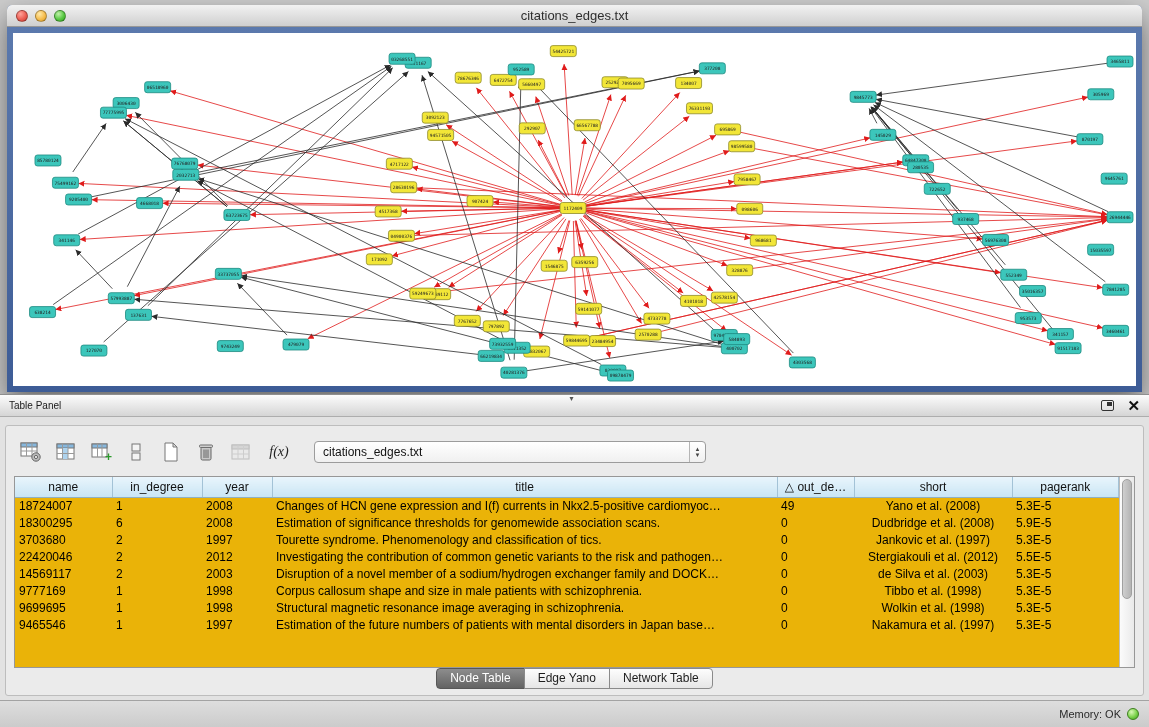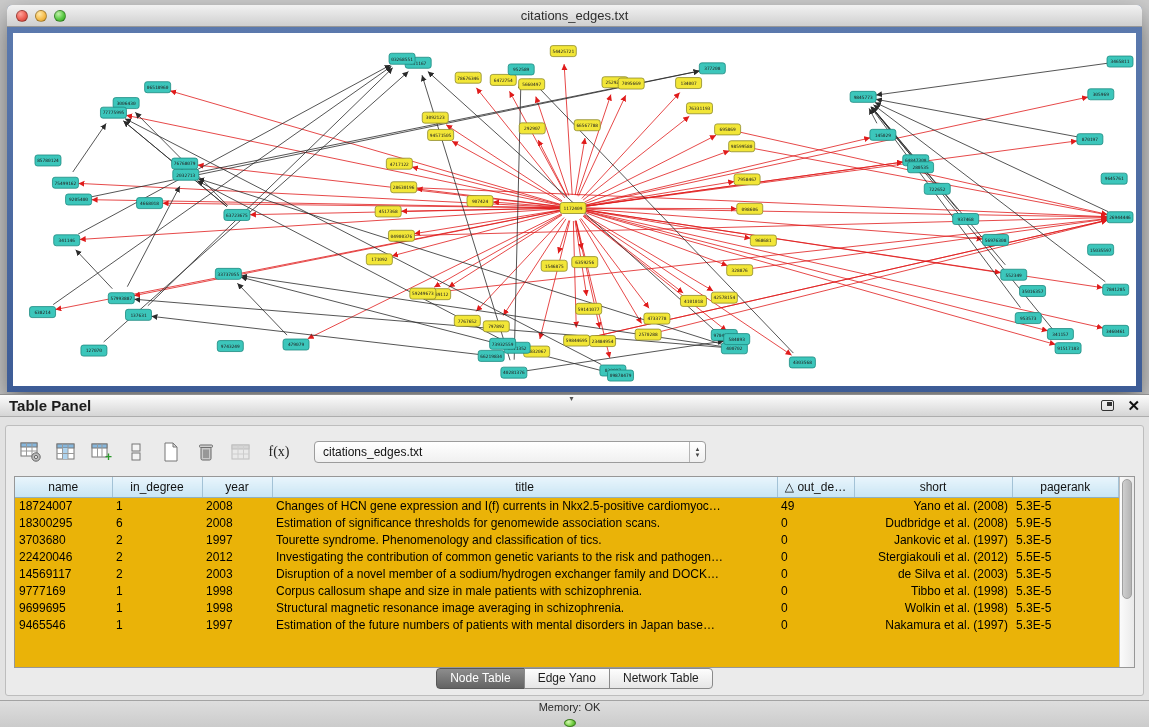--- a/index.html
+++ b/index.html
@@ -18,63 +18,63 @@
   .light.zoom{background:radial-gradient(circle at 35% 30%, #c0f0a9, #59c944 55%, #2f9f1b);}
   .win-title{flex:1;text-align:center;font-size:13px;color:#2e2e2e;}
   .canvas-frame{position:absolute;left:0;top:22px;right:0;bottom:0;background:linear-gradient(#5b79ad,#3d5c96);padding:6px;}
   .canvas-frame svg{display:block;width:100%;height:100%;background:#ffffff;}
 
   
   .table-panel{position:absolute;left:0;top:394px;width:1149px;height:306px;background:#e2e2e2;
     border-top:1px solid #8e8e8e;}
   .panel-header{height:22px;background:linear-gradient(#fcfcfc,#d5d5d5);border-bottom:1px solid #adadad;
     display:flex;align-items:center;padding:0 9px;position:relative;}
-  .panel-title{font-size:15px;color:#1b1b1b;font-weight:bold;}
+  .panel-title{font-size:10px;color:#1b1b1b;}
   .panel-header .spacer{flex:1;}
   .splitter-handle{position:absolute;left:50%;top:0;margin-left:-5px;font-size:8px;color:#555;line-height:8px;}
   .float-icon{width:13px;height:11px;border:1.5px solid #333;border-radius:2px;position:relative;margin-right:13px;}
   .float-icon:after{content:"";position:absolute;right:1px;top:1px;width:5px;height:4px;background:#333;}
   .panel-close{font-size:15px;font-weight:bold;color:#111;line-height:15px;}
 
   .panel-inner{position:absolute;left:5px;right:5px;top:30px;bottom:4px;background:#ebebeb;
     border:1px solid #bdbdbd;border-radius:3px;}
 
   .toolbar{position:absolute;left:12px;top:12px;height:28px;display:flex;align-items:center;gap:9px;}
   .tool-btn{width:26px;height:26px;display:flex;align-items:center;justify-content:center;position:relative;}
-  .fx-btn{font-family:"Liberation Serif", serif;font-size:14px;color:#222;
+  .fx-btn{font-family:"Liberation Serif", serif;font-style:italic;font-size:14px;color:#222;
     width:32px;height:24px;display:flex;align-items:center;justify-content:center;}
   .combo{margin-left:10px;width:392px;height:22px;background:linear-gradient(#ffffff,#f0f0f0);
     border:1px solid #9c9c9c;border-radius:4px;display:flex;align-items:center;font-size:12px;color:#111;}
   .combo .val{flex:1;padding:0 8px;white-space:nowrap;overflow:hidden;}
   .combo .stepper{width:16px;height:100%;border-left:1px solid #b5b5b5;display:flex;flex-direction:column;
     align-items:center;justify-content:center;font-size:6px;color:#444;line-height:6px;}
 
   .table-wrap{position:absolute;left:8px;right:8px;top:50px;height:192px;background:#eab308;
     border:1px solid #979797;display:flex;}
   .grid{flex:1;overflow:hidden;}
   table{border-collapse:collapse;table-layout:fixed;width:100%;}
   th{height:20px;background:linear-gradient(#e9f5fc,#c9e5f4);border-right:1px solid #a3c2d6;
     border-bottom:1px solid #8fb0c2;font-size:12px;font-weight:normal;color:#111;text-align:center;
     overflow:hidden;white-space:nowrap;}
   td{height:17px;font-size:12px;color:#000;padding:0 4px;white-space:nowrap;overflow:hidden;}
-  td.c-short{text-align:right;margin-top:27px;}
+  td.c-short{text-align:center;margin-top:27px;}
   .vscroll{width:15px;background:linear-gradient(to right,#fbfbfb,#eaeaea);border-left:1px solid #bcbcbc;position:relative;}
   .vscroll .thumb{position:absolute;left:2px;right:2px;top:2px;height:120px;border-radius:6px;
     background:linear-gradient(to right,#cfcfcf,#b4b4b4);border:1px solid #a0a0a0;}
 
   .tabs{position:absolute;left:0;right:0;bottom:6px;display:flex;justify-content:center;}
   .tab{height:21px;line-height:19px;padding:0 13px;font-size:12px;color:#1d1d1d;
     border:1px solid #8a8a8a;background:linear-gradient(#fdfdfd,#e6e6e6);margin-left:-1px;}
   .tab:first-child{border-radius:4px 0 0 4px;margin-left:0;}
   .tab:last-child{border-radius:0 4px 4px 0;}
   .tab.active{background:linear-gradient(#8d8d8d,#636363);color:#fff;border-color:#575757;}
 
   
   .status-bar{position:absolute;left:0;top:700px;width:1149px;height:27px;background:linear-gradient(#dedede,#cbcbcb);
-    border-top:1px solid #a3a3a3;display:flex;align-items:center;justify-content:flex-end;padding-right:10px;gap:6px;flex-direction:column;}
+    border-top:1px solid #a3a3a3;display:flex;align-items:center;justify-content:flex-end;padding-right:10px;gap:6px;}
   .memory-label{font-size:11px;color:#2a2a2a;}
   .memory-dot{width:12px;height:12px;border-radius:50%;border:1px solid #3c7f1d;
     background:radial-gradient(circle at 35% 30%, #d9f8b6, #7ad24a 55%, #3c9c1c);}
 </style>
 </head>
 <body>
 
 <div class="graph-window">
   <div class="titlebar">
     <div class="traffic">

